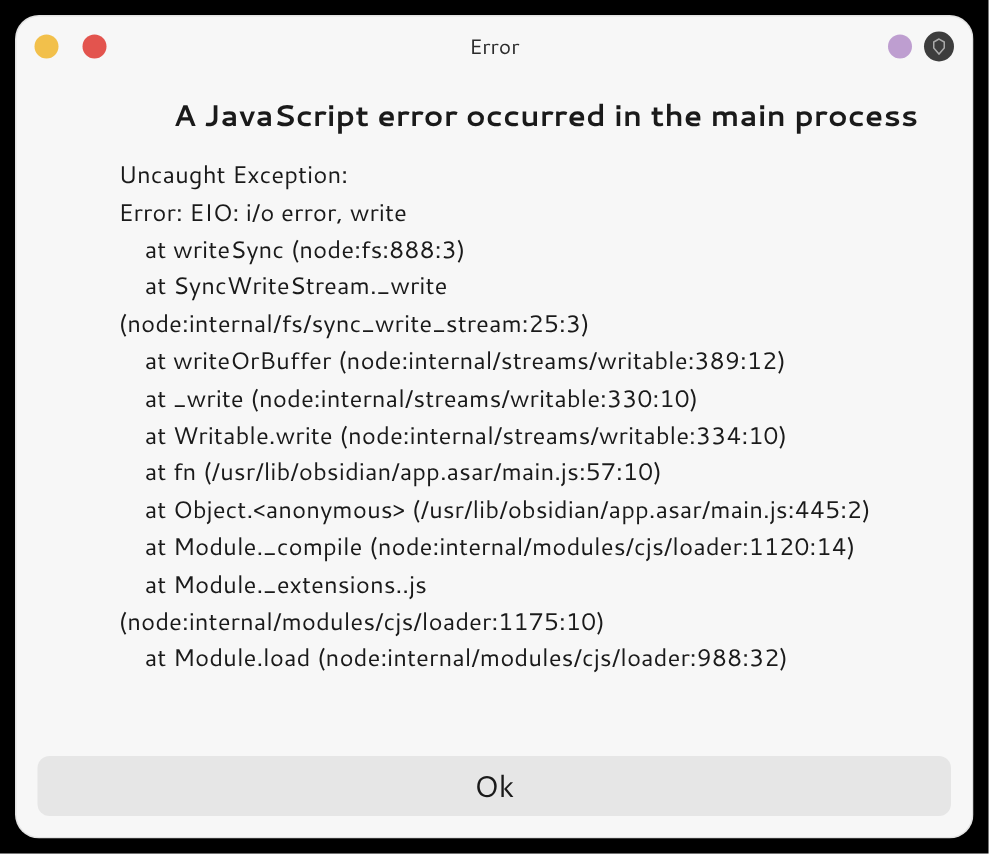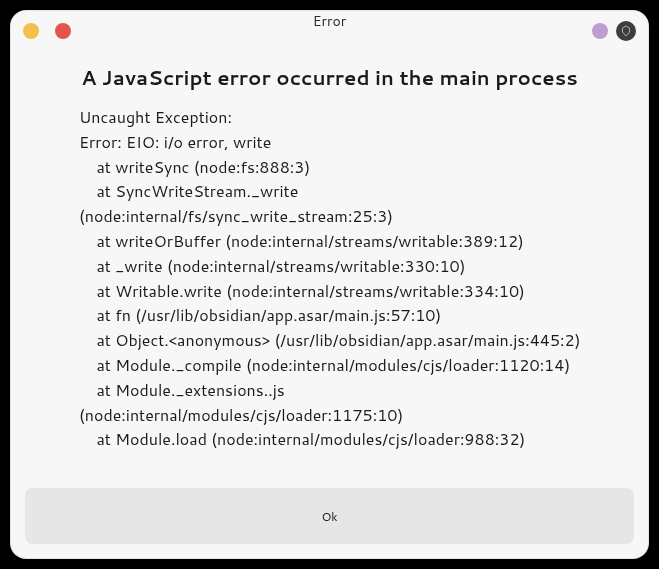--- a/index.html
+++ b/index.html
@@ -19,20 +19,21 @@
       border-radius: 16px;
       box-shadow: 0 6px 28px rgba(0,0,0,0.4);
       display: flex;
       flex-direction: column;
       overflow: hidden;
       border: 1px solid rgba(0,0,0,0.08);
     }
     .titlebar {
       height: 40px;
       display: flex;
+      align-items: center;
       position: relative;
       padding: 0 12px;
     }
     .traffic { display: flex; gap: 16px; align-items: center; }
     .dot { width: 16px; height: 16px; border-radius: 50%; }
     .dot-yellow { background: #f2c04b; }
     .dot-red { background: #e3544e; }
     .title-text {
       position: absolute;
       left: 0; right: 0;
@@ -57,42 +58,42 @@
     }
     .content {
       flex: 1;
       padding: 8px 36px 8px 36px;
       overflow: hidden;
     }
     .heading {
       font-size: 20px;
       font-weight: 700;
       color: #1a1a1a;
-      text-align: center;
+      text-align: right;
       margin: 4px 0 14px 0;
     }
     .body-text {
       font-size: 16px;
       line-height: 1.55;
       color: #1a1a1a;
       white-space: pre-wrap;
       word-break: break-word;
       margin-left: 32px;
     }
     .footer {
       padding: 10px 14px 14px 14px;
     }
     .ok-btn {
       width: 100%;
-      height: 56px;
+      height: 40px;
       border: none;
       border-radius: 8px;
       background: #e6e6e6;
       color: #1a1a1a;
-      font-size: 12px;
+      font-size: 20px;
       font-family: inherit;
       cursor: pointer;
     }
   </style>
 </head>
 <body>
 
 <div class="window">
 
   <div class="titlebar">

